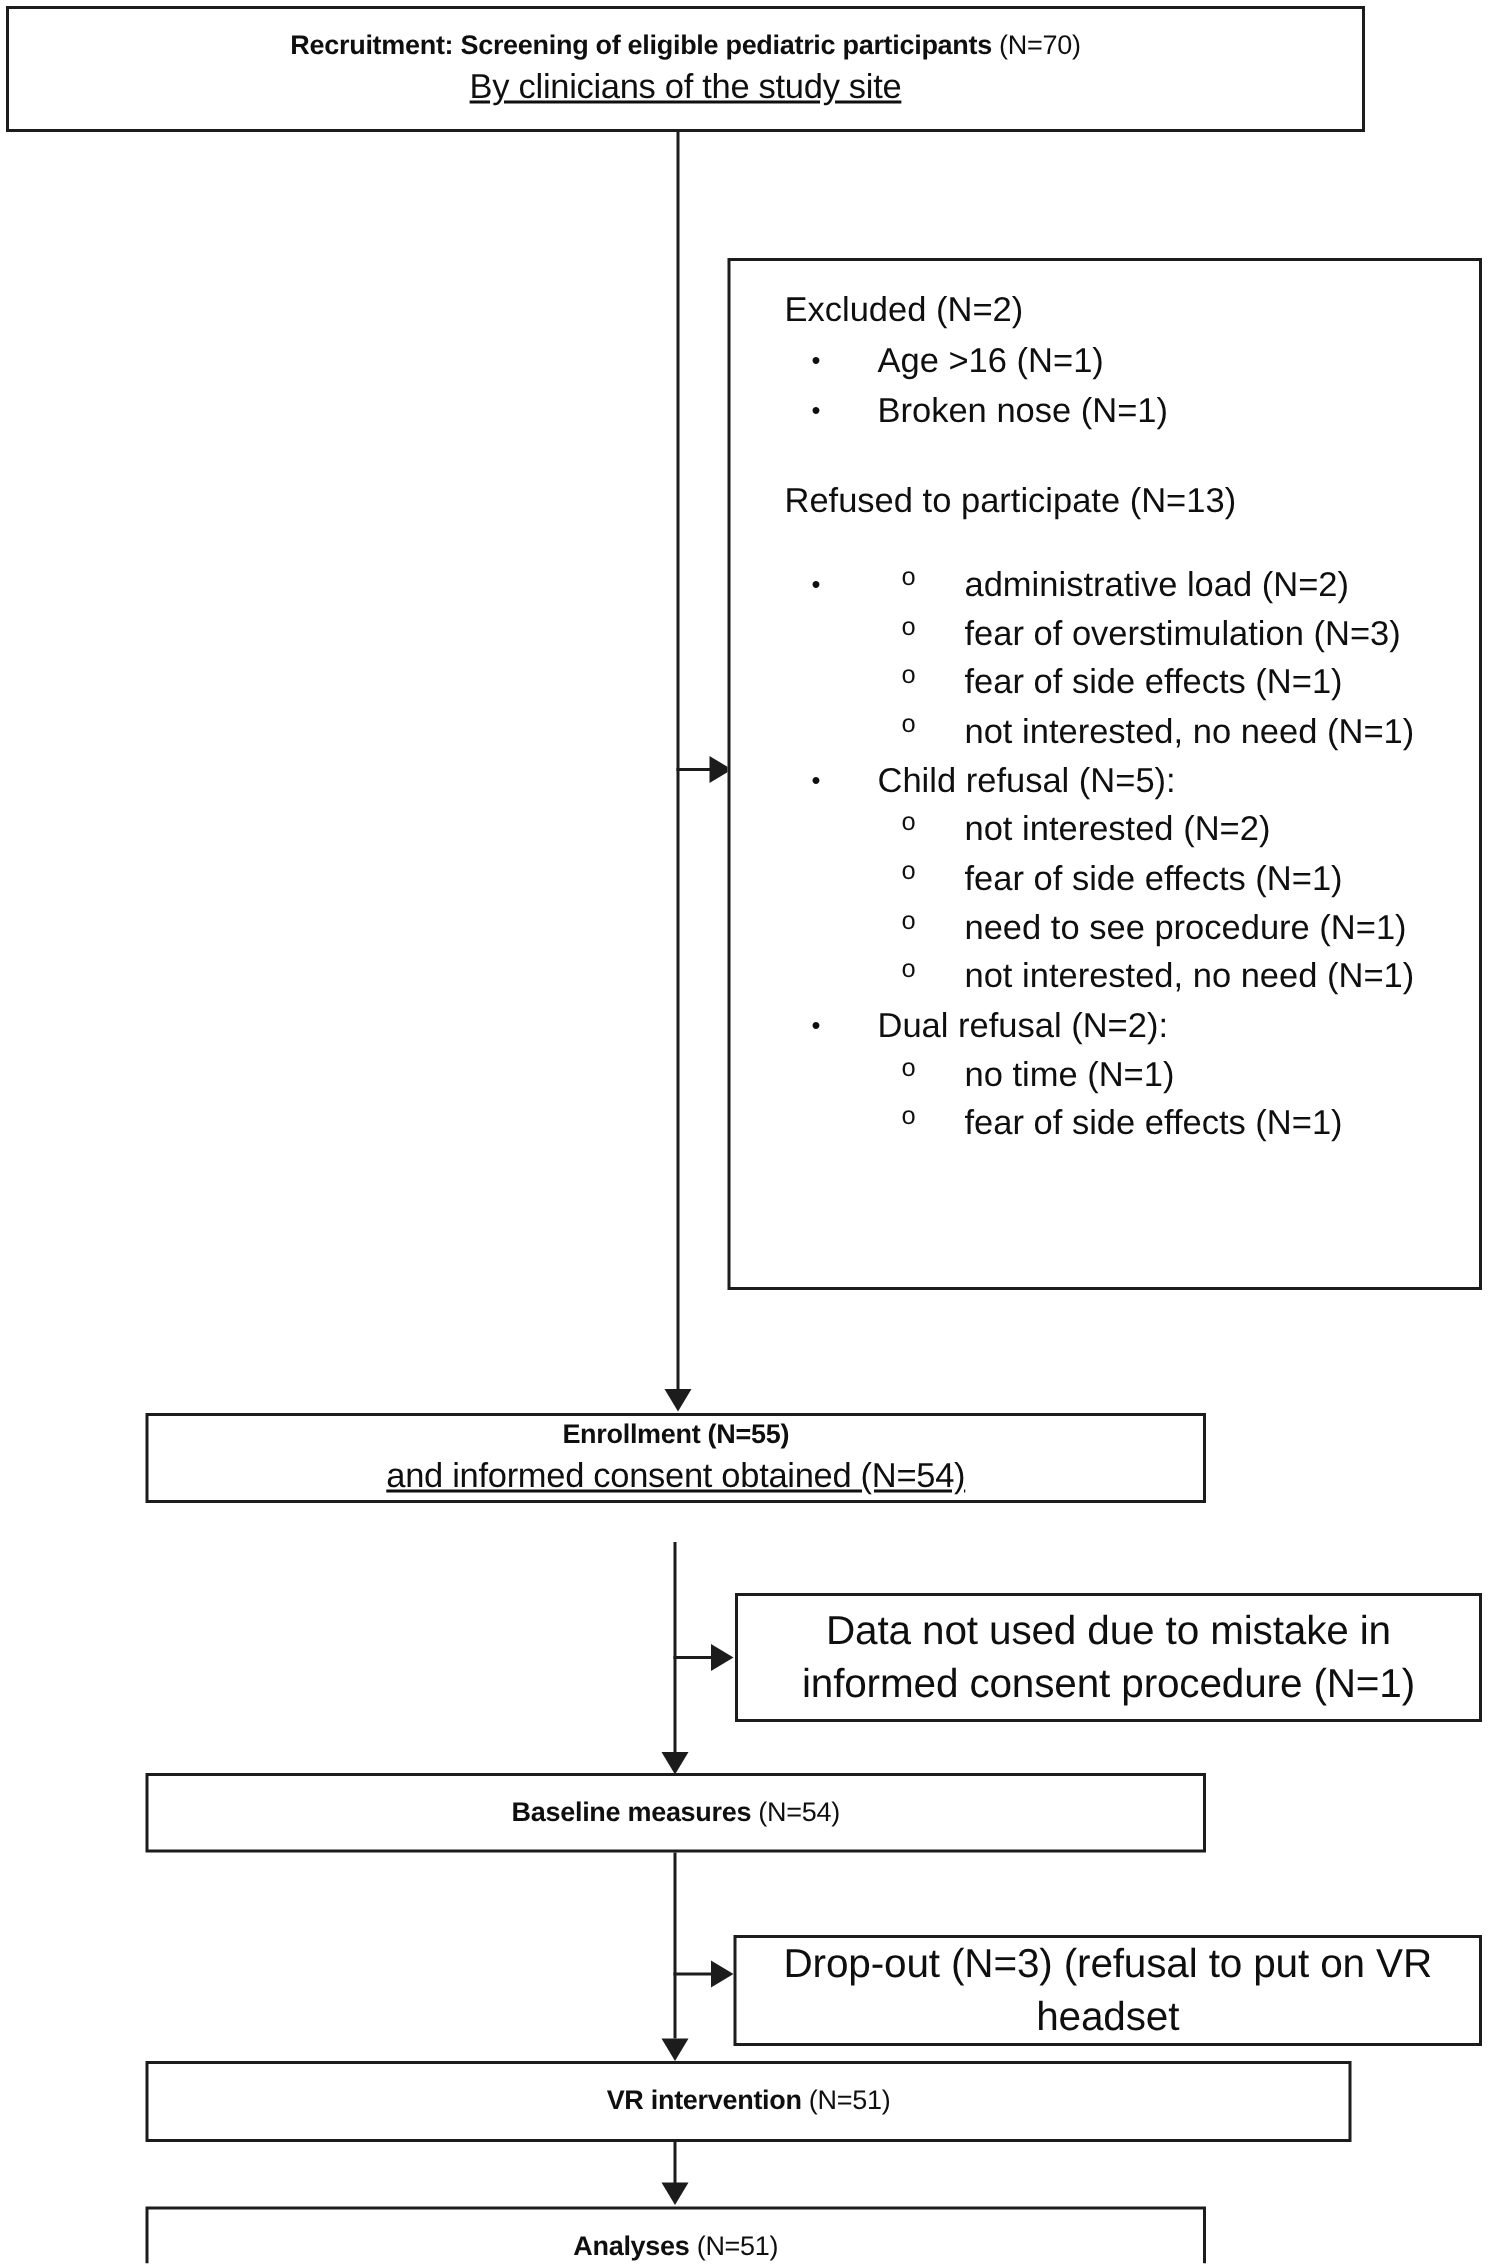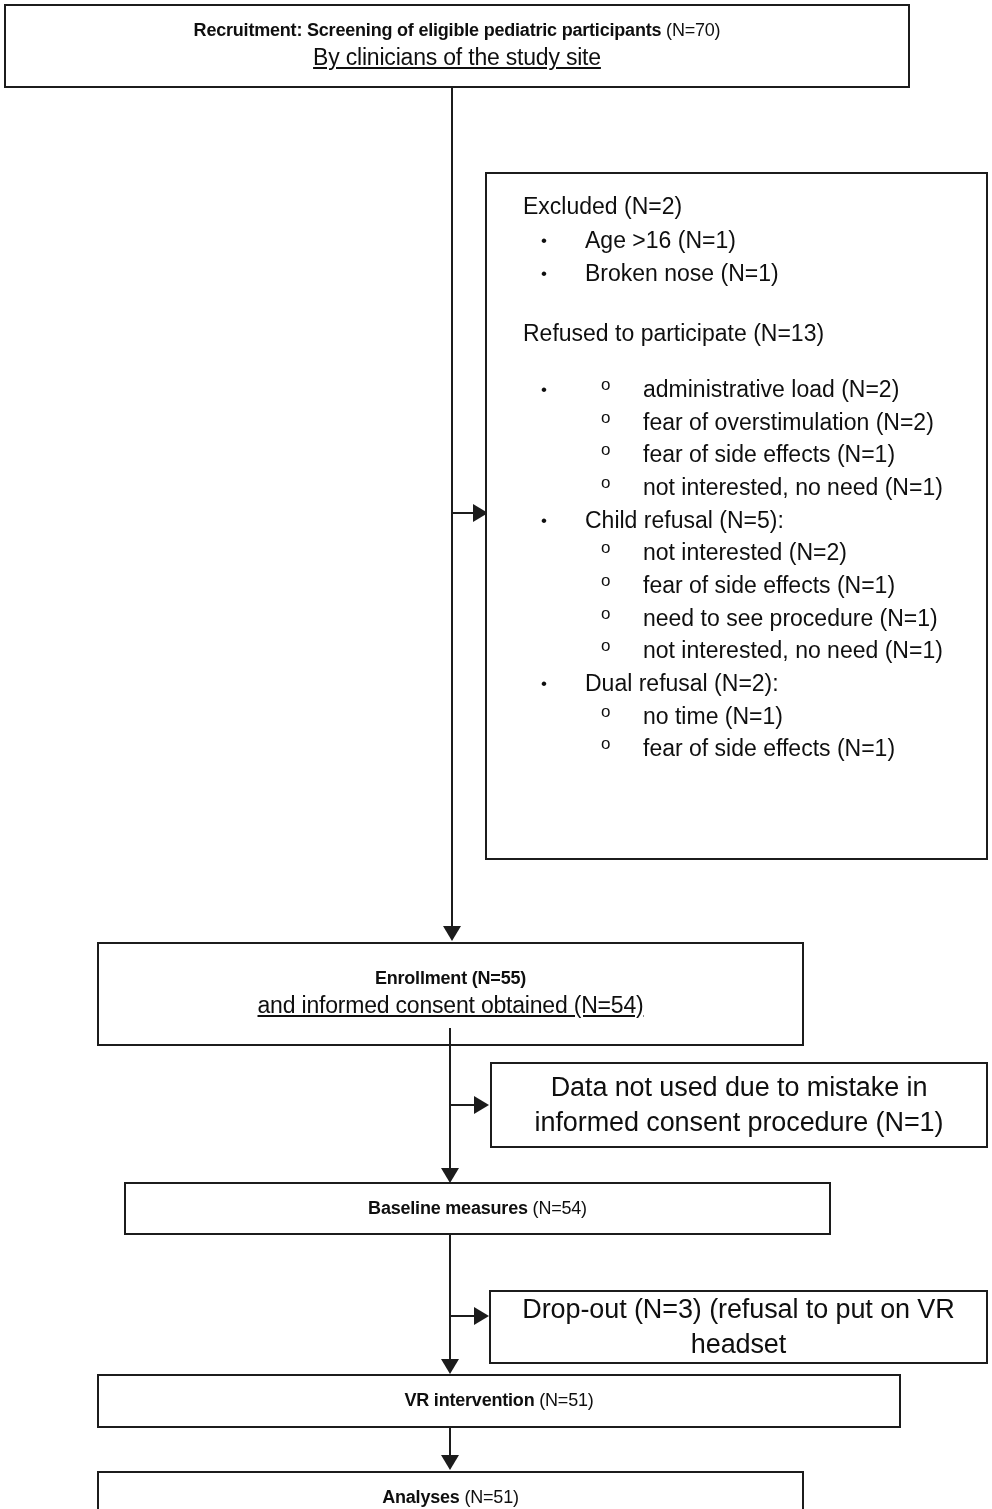--- a/index.html
+++ b/index.html
@@ -173,21 +173,21 @@
       <ul class="lv1">
         <li>
           <span class="b1">•</span>
           <ul class="lv2">
             <li>
               <span class="b2">o</span>
               <span>administrative load (N=2)</span>
             </li>
             <li>
               <span class="b2">o</span>
-              <span>fear of overstimulation (N=2)</span>
+              <span>fear of overstimulation (N=3)</span>
             </li>
             <li>
               <span class="b2">o</span>
               <span>fear of side effects (N=1)</span>
             </li>
             <li>
               <span class="b2">o</span>
               <span>not interested, no need (N=1)</span>
             </li>
           </ul>
@@ -225,37 +225,37 @@
             <li>
               <span class="b2">o</span>
               <span>fear of side effects (N=1)</span>
             </li>
           </ul>
         </li>
       </ul>
     </div>
   </div>
 
-  <div class="box" style="left:97px; top:942px; width:707px; height:104px;">
+  <div class="box" style="left:97px; top:942px; width:707px; height:60px;">
     <div class="ttl">Enrollment (N=55)</div>
     <div class="sub">and informed consent obtained (N=54)</div>
   </div>
 
   <div class="vline" style="left:449px; top:1028px; height:140px;"></div>
   <div class="arrow-down" style="left:441px; top:1168px;"></div>
 
   <div class="hline" style="left:449px; top:1104px; width:28px;"></div>
   <div class="arrow-right" style="left:474px; top:1096px;"></div>
 
   <div class="box" style="left:490px; top:1062px; width:498px; height:86px;">
     <div class="plain">Data not used due to mistake in</div>
     <div class="plain">informed consent procedure (N=1)</div>
   </div>
 
-  <div class="box" style="left:97px; top:1182px; width:707px; height:53px;margin-left:27px;">
+  <div class="box" style="left:97px; top:1182px; width:707px; height:53px;">
     <div class="ttl">
       <span>Baseline measures</span><span class="reg"> (N=54)</span>
     </div>
   </div>
 
   <div class="vline" style="left:449px; top:1235px; height:124px;"></div>
   <div class="arrow-down" style="left:441px; top:1359px;"></div>
 
   <div class="hline" style="left:449px; top:1315px; width:28px;"></div>
   <div class="arrow-right" style="left:474px; top:1307px;"></div>

